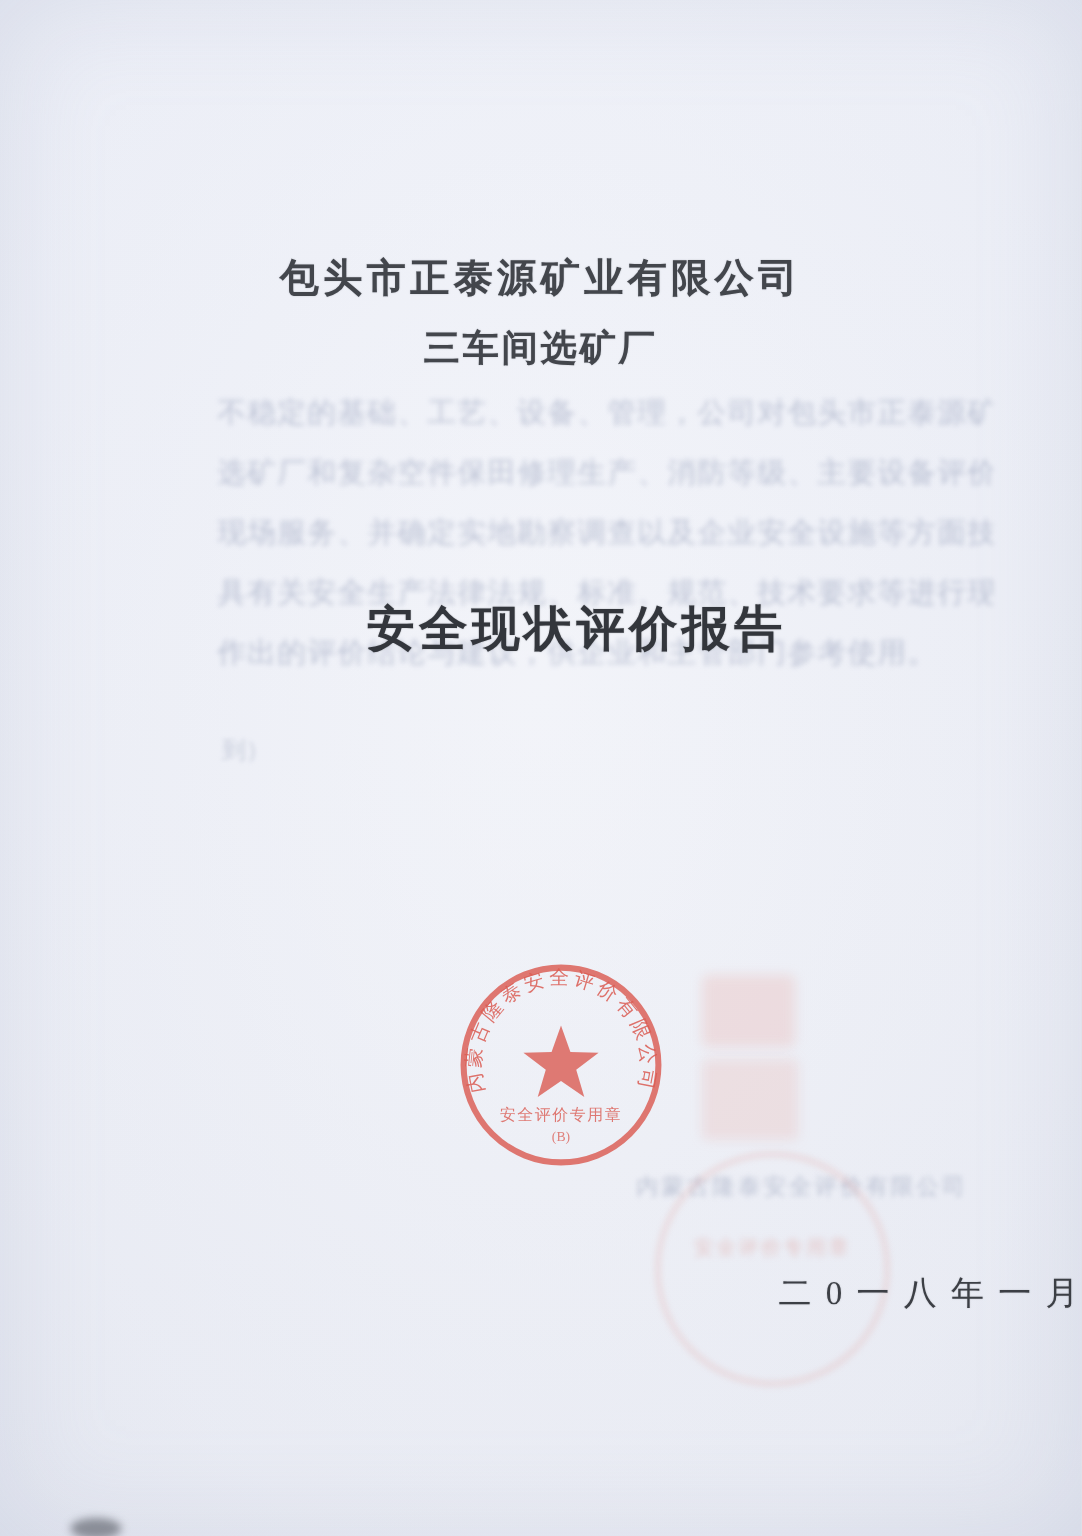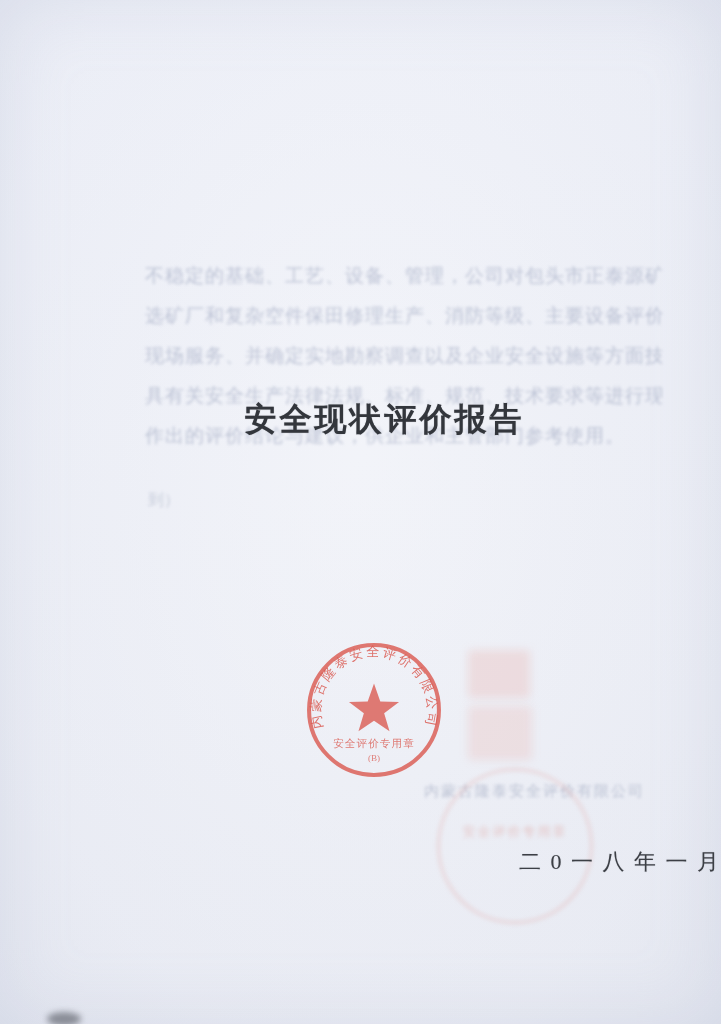--- a/index.html
+++ b/index.html
@@ -93,20 +93,24 @@
     background:rgba(70,72,82,0.55);border-radius:50%;filter:blur(3px);
     pointer-events:none;
   }
 </style>
 </head>
 <body>
 
 <div class="page">
   <div class="vignette"></div>
 
+  <div class="company">
+    <div class="company-line1">包头市正泰源矿业有限公司</div>
+    <div class="company-line2">三车间选矿厂</div>
+  </div>
 
   <div class="bleed-para">
     <div class="bleed-line">不稳定的基础、工艺、设备、管理，公司对包头市正泰源矿业有</div>
     <div class="bleed-line">选矿厂和复杂空件保田修理生产、消防等级、主要设备评价人员进</div>
     <div class="bleed-line">现场服务、并确定实地勘察调查以及企业安全设施等方面技术资料</div>
     <div class="bleed-line">具有关安全生产法律法规、标准、规范、技术要求等进行现状评价</div>
     <div class="bleed-line">作出的评价结论与建议，供企业和主管部门参考使用。</div>
   </div>
 
   <h1 class="report-title">安全现状评价报告</h1>

